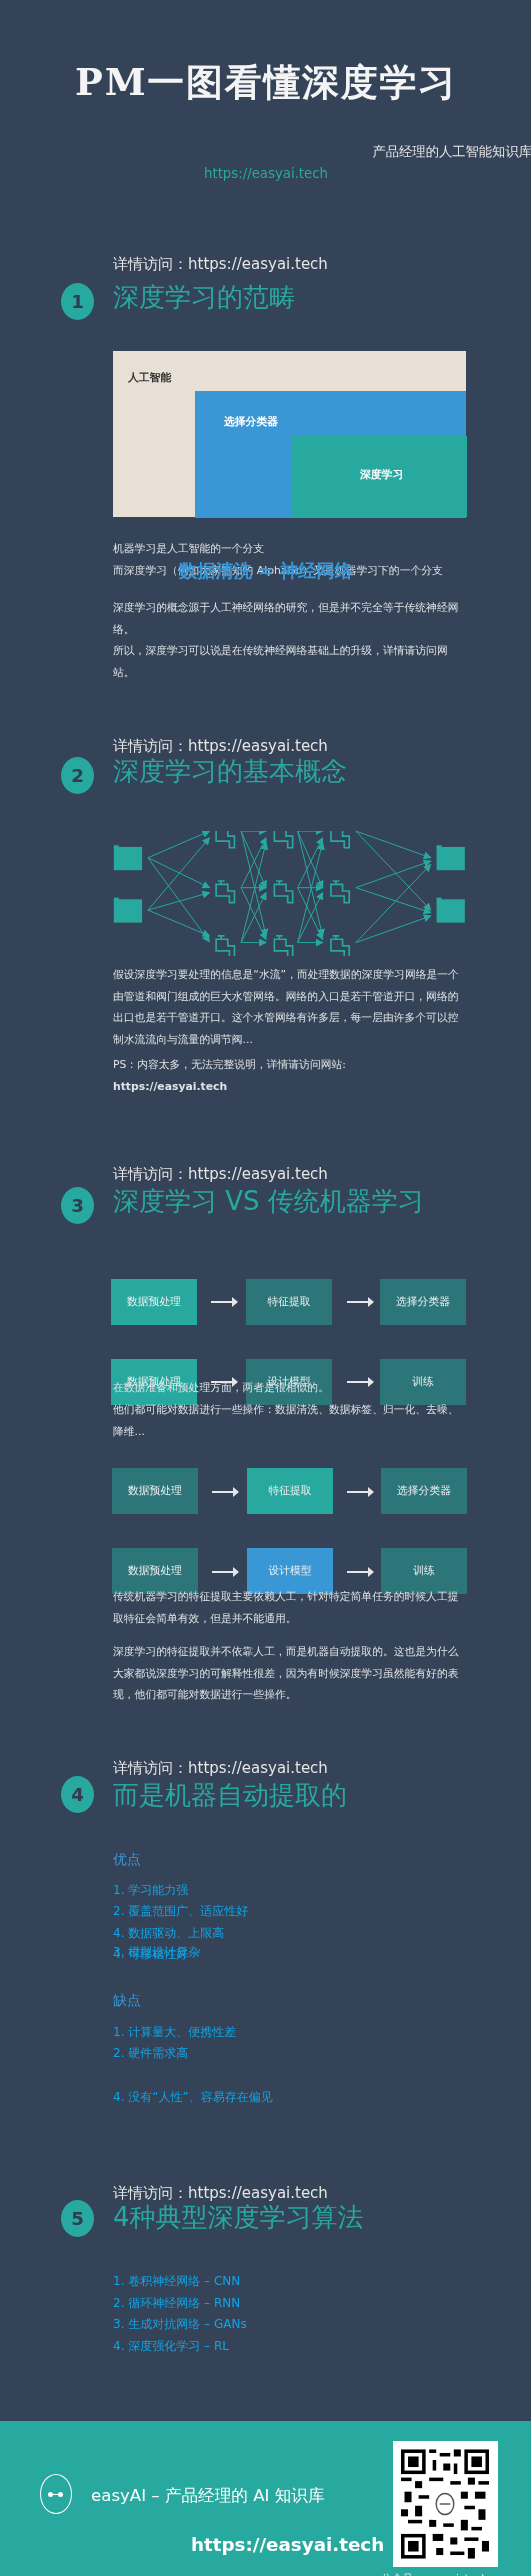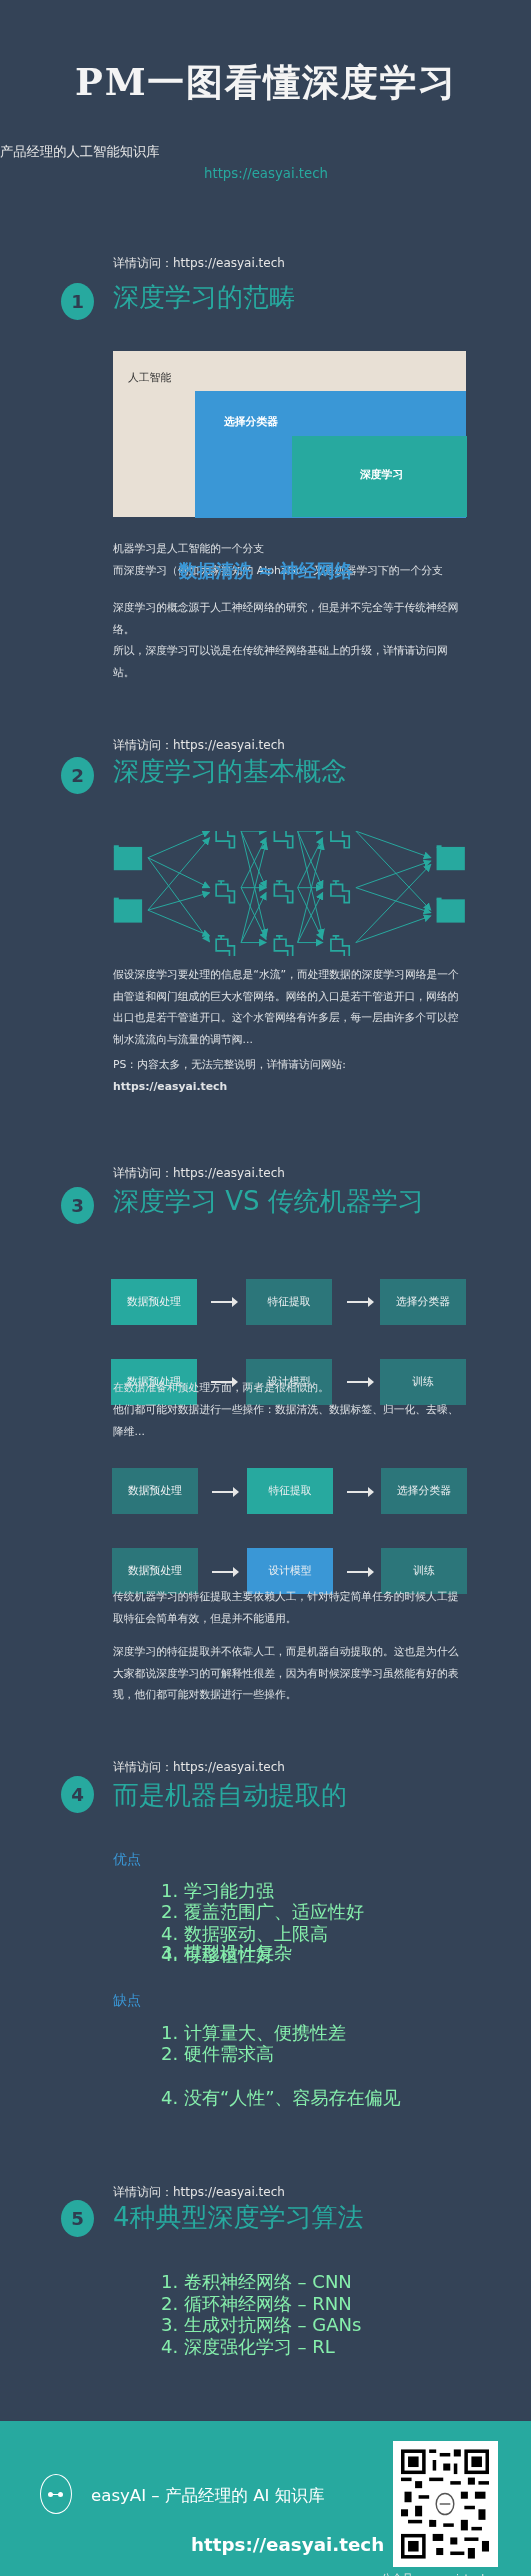--- a/index.html
+++ b/index.html
@@ -1,40 +1,40 @@
 <!DOCTYPE html>
 <html style="font-size:13.3px"><head>
 <meta charset="utf-8">
 <style>
   * { box-sizing: border-box; margin: 0; padding: 0; }
   html, body { width: 532px; background: #344357; }
   body { font-family: "DejaVu Sans", "Liberation Sans", sans-serif; color: #e0e3e6; position: relative; height: 2576px; overflow: hidden; }
   .abs { position: absolute; }
   .hero-title { left: 0; width: 532px; top: 58px; text-align: center; font-family: "DejaVu Serif", "Liberation Serif", serif; font-size: 37px; font-weight: bold; color: #f4f4f4; letter-spacing: 1.7px; }
-  .hero-sub { left: 0; width: 532px; top: 143px; text-align: left; font-size: 13.3px; color: #e6e6e6; }
+  .hero-sub { left: 0; width: 532px; top: 143px; text-align: right; font-size: 13.3px; color: #e6e6e6; }
   .hero-url { left: 0; width: 532px; top: 166px; text-align: center; font-size: 13.3px; color: #27a99f; }
-  .visit { left: 113px; font-size: 12px; color: #e6e6e6; }
+  .visit { left: 113px; font-size: 15px; color: #e6e6e6; }
   .sec-num { left: 61px; width: 33px; height: 37px; border-radius: 50%; background: #27a99f; color: #2f3d50; font-size: 18.3px; font-weight: bold; display: flex; align-items: center; justify-content: center; }
   .sec-title { left: 113px; font-size: 26px; color: #27a99f; }
   .para { left: 113px; width: 354px; font-size: 10.8px; line-height: 21.6px; color: #e0e3e6; }
   .venn-ai { left: 113px; top: 351px; width: 353px; height: 166px; background: #e8e0d5; }
-  .venn-ai-label { left: 128px; top: 371px; font-size: 10.8px; color: #333; font-weight: normal; }
+  .venn-ai-label { left: 128px; top: 371px; font-size: 10.8px; color: #333; font-weight: bold; }
   .venn-ml { left: 195px; top: 391px; width: 271px; height: 127px; background: #3a97d6; }
   .venn-ml-label { left: 224px; top: 415px; font-size: 10.8px; color: #fff; font-weight: bold; }
   .venn-dl { left: 292px; top: 436px; width: 175px; height: 81px; background: #27a99f; }
   .venn-dl-label { left: 360px; top: 468px; font-size: 10.8px; color: #fff; font-weight: bold; }
   .approx { left: 0; width: 532px; top: 558px; text-align: center; font-size: 18.3px; color: #3a97d6; font-weight: bold; }
   .box { width: 86px; height: 46px; display: flex; align-items: center; justify-content: center; font-size: 10.8px; color: #eef0f2; }
   .box.teal { background: #27a99f; }
   .box.dark { background: #2c767a; }
   .box.blue { background: #3a97d6; }
   .arrow { width: 25px; height: 1.7px; background: #e6e6e6; }
   .arrow::after { content: ""; position: absolute; right: -1.7px; top: -4.2px; border-left: 6.6px solid #e6e6e6; border-top: 5px solid transparent; border-bottom: 5px solid transparent; }
   .sub-head { left: 113px; font-size: 14px; color: #3a97d6; }
-  .list { left: 113px; font-size: 18px; line-height: 21.6px; color: #86efac; margin-left: 48px; }
+  .list { left: 113px; font-size: 12px; line-height: 21.6px; color: #0ea5e9; }
   .footer { left: 0; top: 2421px; width: 532px; height: 155px; background: #27a99f; }
   .logo-circle { left: 40px; top: 2474px; width: 32px; height: 40px; border: 1.2px solid #fff; border-radius: 50%; }
   .logo-dot-l { left: 48px; top: 2492px; width: 5px; height: 5px; border-radius: 50%; background: #fff; }
   .logo-dot-r { left: 58px; top: 2492px; width: 5px; height: 5px; border-radius: 50%; background: #fff; }
   .logo-bar { left: 52px; top: 2494px; width: 8.3px; height: 1.2px; background: #fff; }
   .footer-title { left: 91px; top: 2485px; font-size: 16.6px; color: #fff; }
   .footer-url { left: 191px; top: 2534px; font-size: 18.3px; color: #fff; font-weight: bold; }
   .qr { left: 393px; top: 2441px; width: 105px; height: 126px; background: #fff; padding: 8.3px; }
   .qr svg { width: 88px; height: 110px; }
   .qr-caption { left: 381px; top: 2572px; font-size: 10.8px; color: #e6e6e6; }

